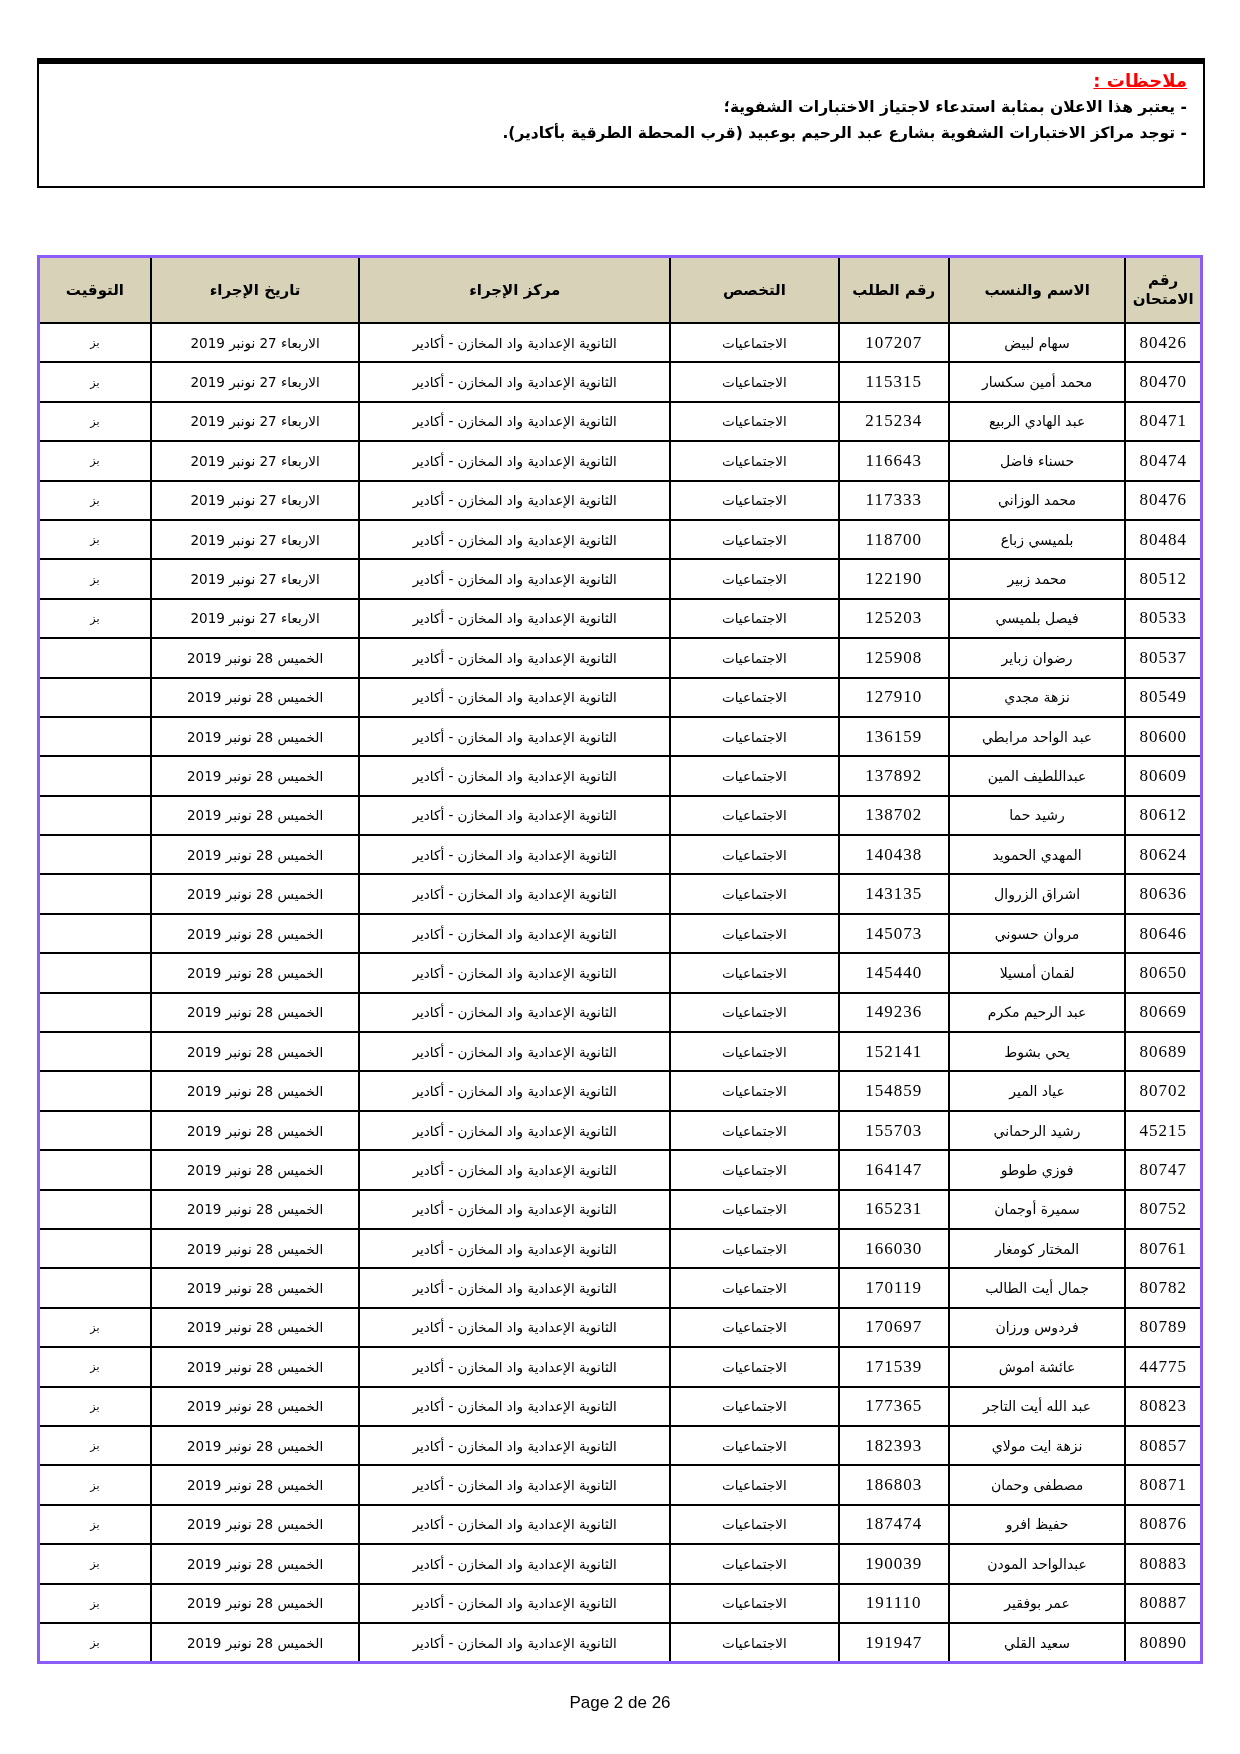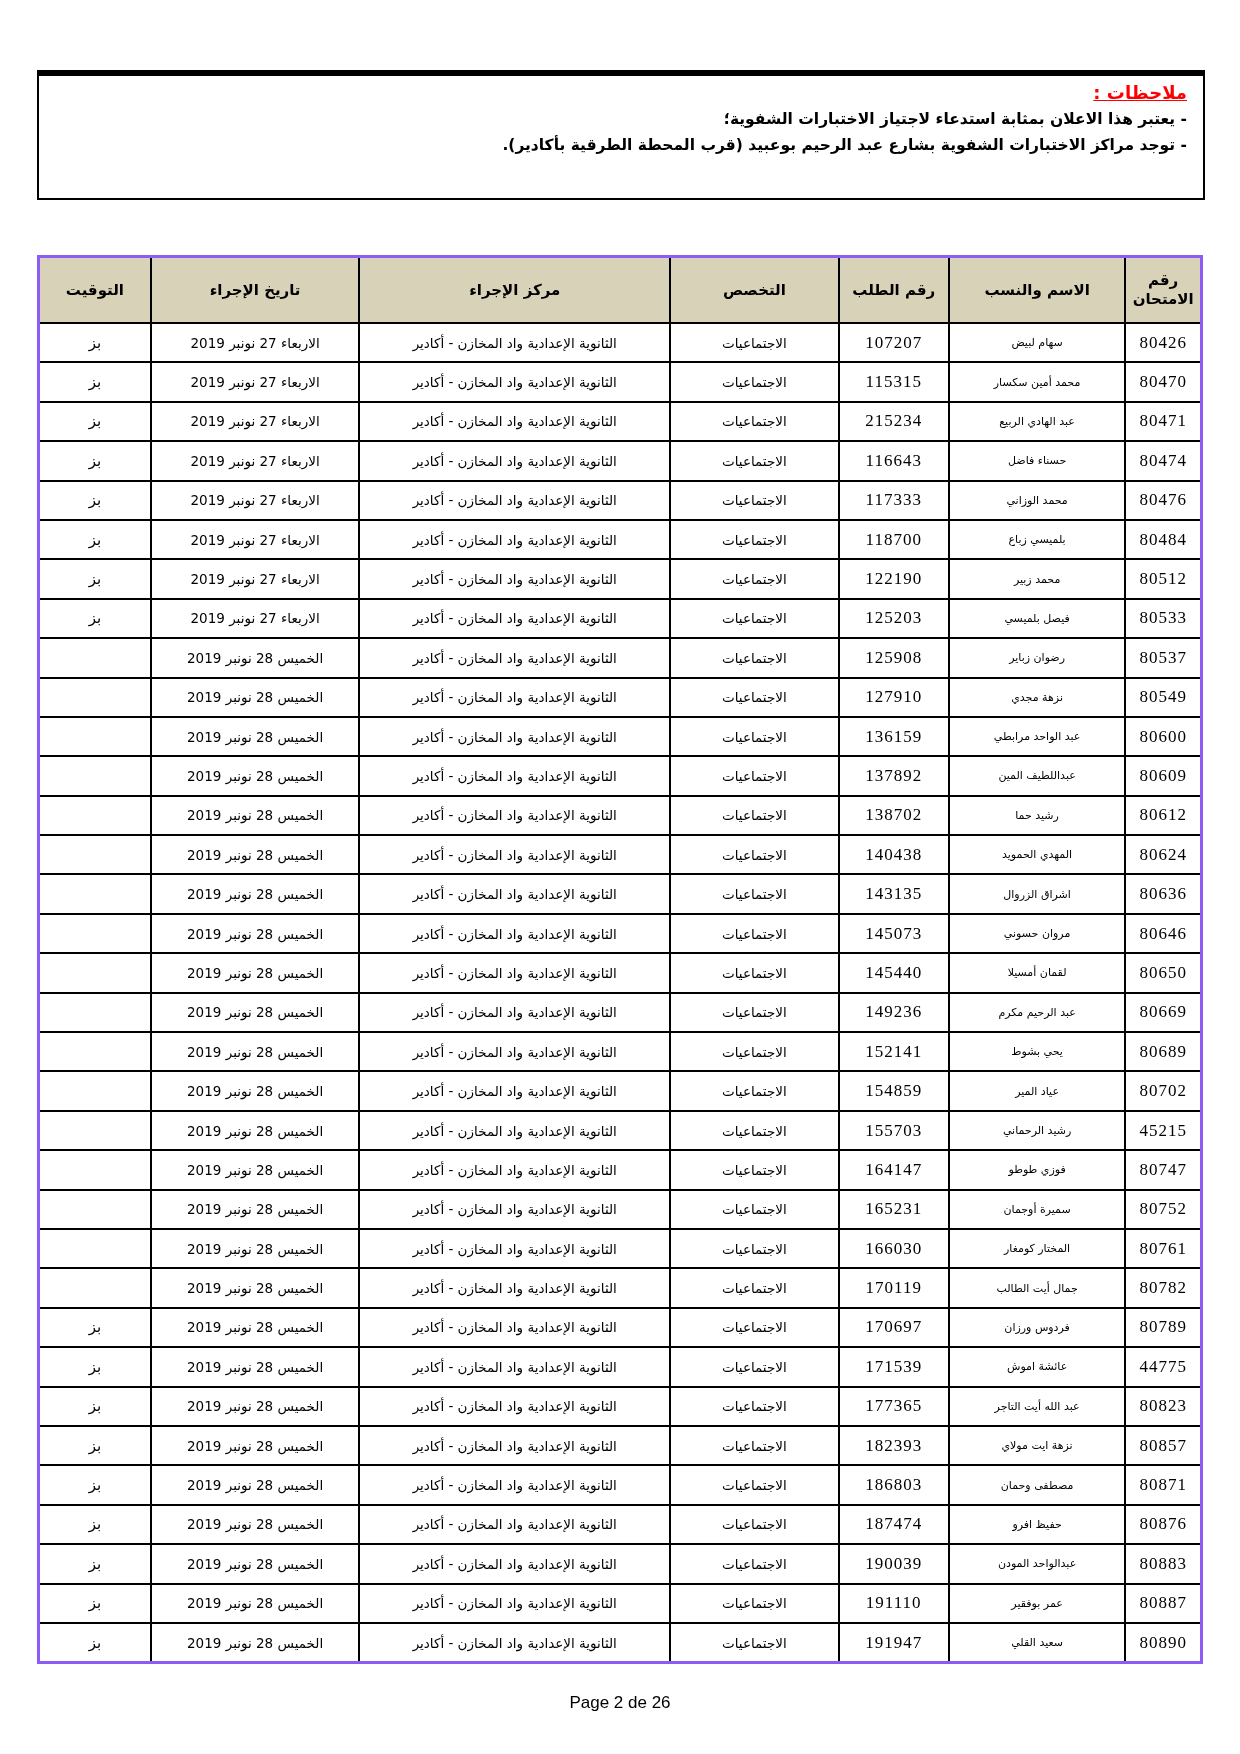--- a/index.html
+++ b/index.html
@@ -2,21 +2,21 @@
 <html lang="ar" style="--header-bg: #d8d3b8; --red: #ff0000;"><head>
 <meta charset="utf-8">
 <style>
   html,body{margin:0;padding:0;background:#ffffff;}
   .page{
     position:relative;width:1240px;height:1754px;background:#fff;overflow:hidden;
     font-family:"DejaVu Sans",sans-serif;color:#000;
   }
   
   .notes-box{
-    position:absolute;left:37px;top:70px;width:1132px;height:108px;
+    position:absolute;left:37px;top:58px;width:1132px;height:108px;
     border:2px solid #000;border-top:6px solid #000;
     direction:rtl;text-align:right;padding:6px 16px 8px 16px;
   }
   .notes-title{
     color:var(--red,#ff0000);font-weight:bold;text-decoration:underline;
     font-size:18px;margin-bottom:4px;letter-spacing:0;
   }
   .note-line{
     font-weight:bold;font-size:15.5px;line-height:1.65;white-space:nowrap;
   }
@@ -29,23 +29,23 @@
   .exam-table th,.exam-table td{
     border:2px solid #000;text-align:center;vertical-align:middle;
     padding:0 2px;overflow:hidden;
   }
   .exam-table thead th{
     background:var(--header-bg,#d8d3b8);height:64px;
     font-size:15px;font-weight:bold;line-height:1.25;
   }
   .exam-table tbody td{height:37.4px;}
   .cell-num{font-family:"Liberation Serif","DejaVu Serif",serif;font-size:17px;letter-spacing:1px;}
-  .cell-ar{font-size:11px;}
+  .cell-ar{font-size:14px;}
   .cell-small{font-size:13.5px;}
-  .cell-timing{font-size:15px;margin-left:25px;}
+  .cell-timing{font-size:11px;margin-left:25px;}
   
   .page-footer{
     position:absolute;left:0;top:1693px;width:100%;text-align:center;
     font-family:"Liberation Sans",sans-serif;font-size:17px;color:#000;
   }
 </style>
 </head>
 <body>
 
 <div class="page">

